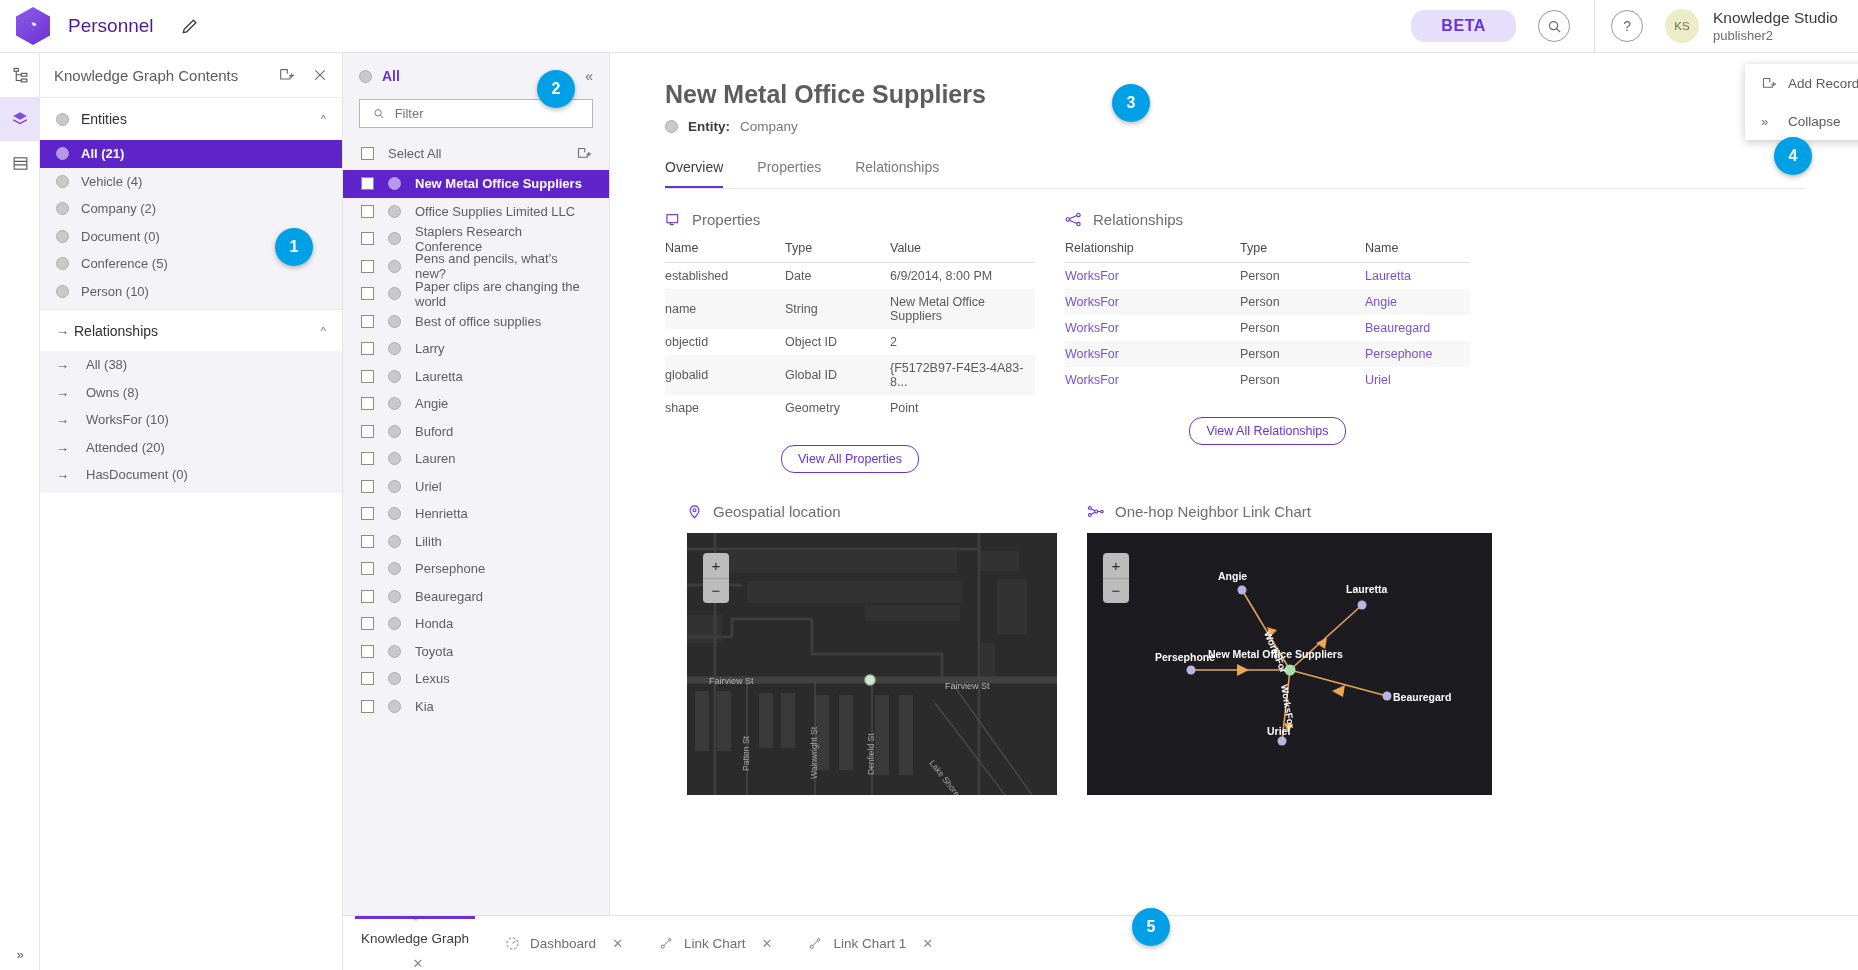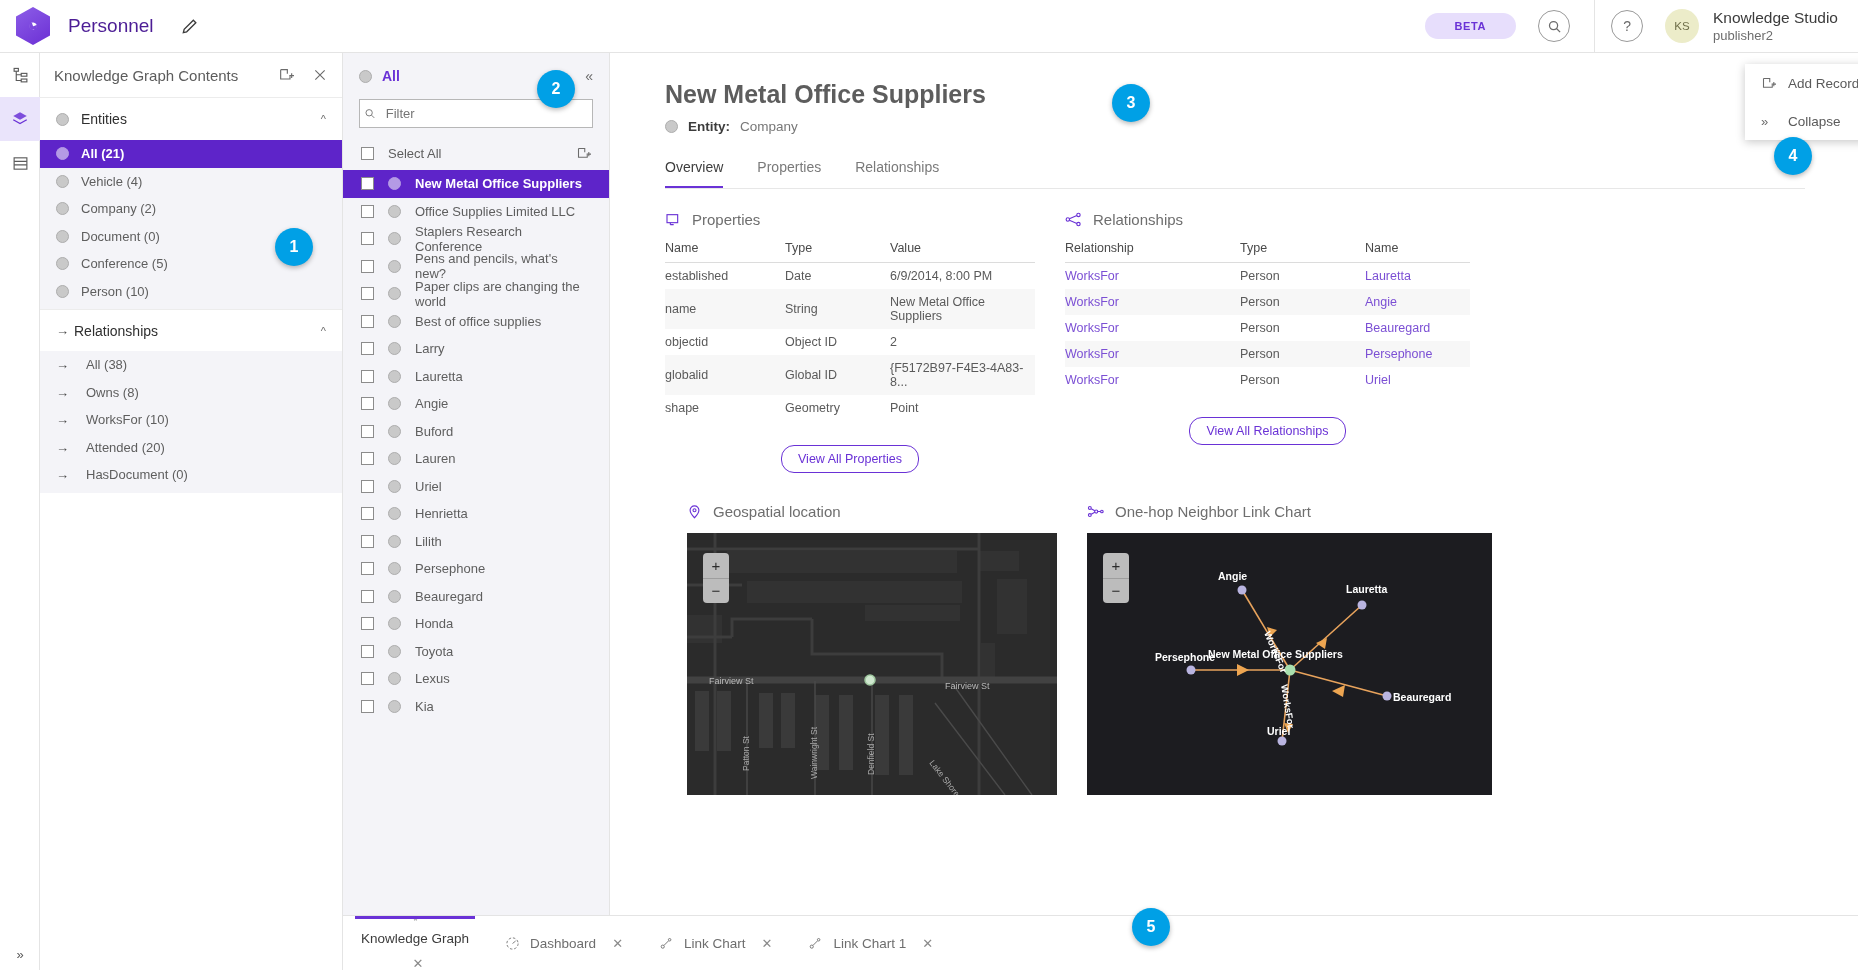--- a/index.html
+++ b/index.html
@@ -22,21 +22,21 @@
     margin-left: 16px; width: 34px; height: 38px;
     background: linear-gradient(145deg,#8d5ee8,#6b2fd4);
     clip-path: polygon(50% 0%, 100% 25%, 100% 75%, 50% 100%, 0% 75%, 0% 25%);
     display:flex; align-items:center; justify-content:center;
   }
   .logo-hex span { color:#fff; font-size:17px; font-weight:bold; transform: rotate(-20deg); font-style: italic;}
   .app-title { margin-left: 18px; font-size: 19px; color: #4c1d95; }
   .pencil-icon { margin-left: 26px; width: 20px; height: 20px; cursor: pointer; }
   .topbar-right { margin-left: auto; display: flex; align-items: center; height: 53px; }
   .beta-pill {
-    background: #e7defc; color: #6a32d6; font-size: 11px; font-weight: bold;
+    background: #e7defc; color: #6a32d6; font-size: 16px; font-weight: bold;
     letter-spacing: .6px; padding: 7px 30px; border-radius: 14px;
   }
   .circle-btn {
     width: 32px; height: 32px; border: 1px solid #9a9a9a; border-radius: 50%;
     margin-left: 22px; display: flex; align-items: center; justify-content: center;
     color: #6b6b6b; font-size: 14px; cursor: pointer; background: #fff;
   }
   .vdiv { width: 1px; height: 53px; background: #e4e4e4; margin-left: 24px; }
   .avatar {
     width: 34px; height: 34px; border-radius: 50%; background: #ececc9;
@@ -91,21 +91,21 @@
   
   .panel2 {
     position: absolute; top: 53px; left: 343px; width: 267px; height: 917px;
     background: #f4f4f8; border-right: 1px solid #e4e4e4;
   }
   .p2-head { height: 46px; display: flex; align-items: center; padding: 0 16px; gap: 10px; }
   .p2-head .allword { color: #6a32d6; font-size: 14px; font-weight: bold; }
   .p2-head .collapse { margin-left: auto; color: #6b6b6b; font-size: 14px; cursor: pointer; }
   .filterbox {
     margin: 0 16px; height: 29px; background: #fff; border: 1px solid #b7b7b7;
-    display: flex; align-items: center; gap: 10px; padding: 0 4px;
+    display: flex; align-items: center; gap: 10px; padding: 0 13px;
   }
   .filterbox input {
     border: none; outline: none; font-size: 13px; color: #5c5c5c; width: 100%;
     font-family: "Liberation Sans", sans-serif; background: transparent;
   }
   .cbox { width: 13px; height: 13px; border: 1px solid #8c8c8c; background: #fff; flex:0 0 auto;}
   .selall { display: flex; align-items: center; gap: 14px; padding: 0 18px; height: 34px;
             margin-top: 8px; font-size: 13px; color: #5e5e5e; }
   .selall .ic { margin-left: auto; color:#6b6b6b; }
   .erow {

